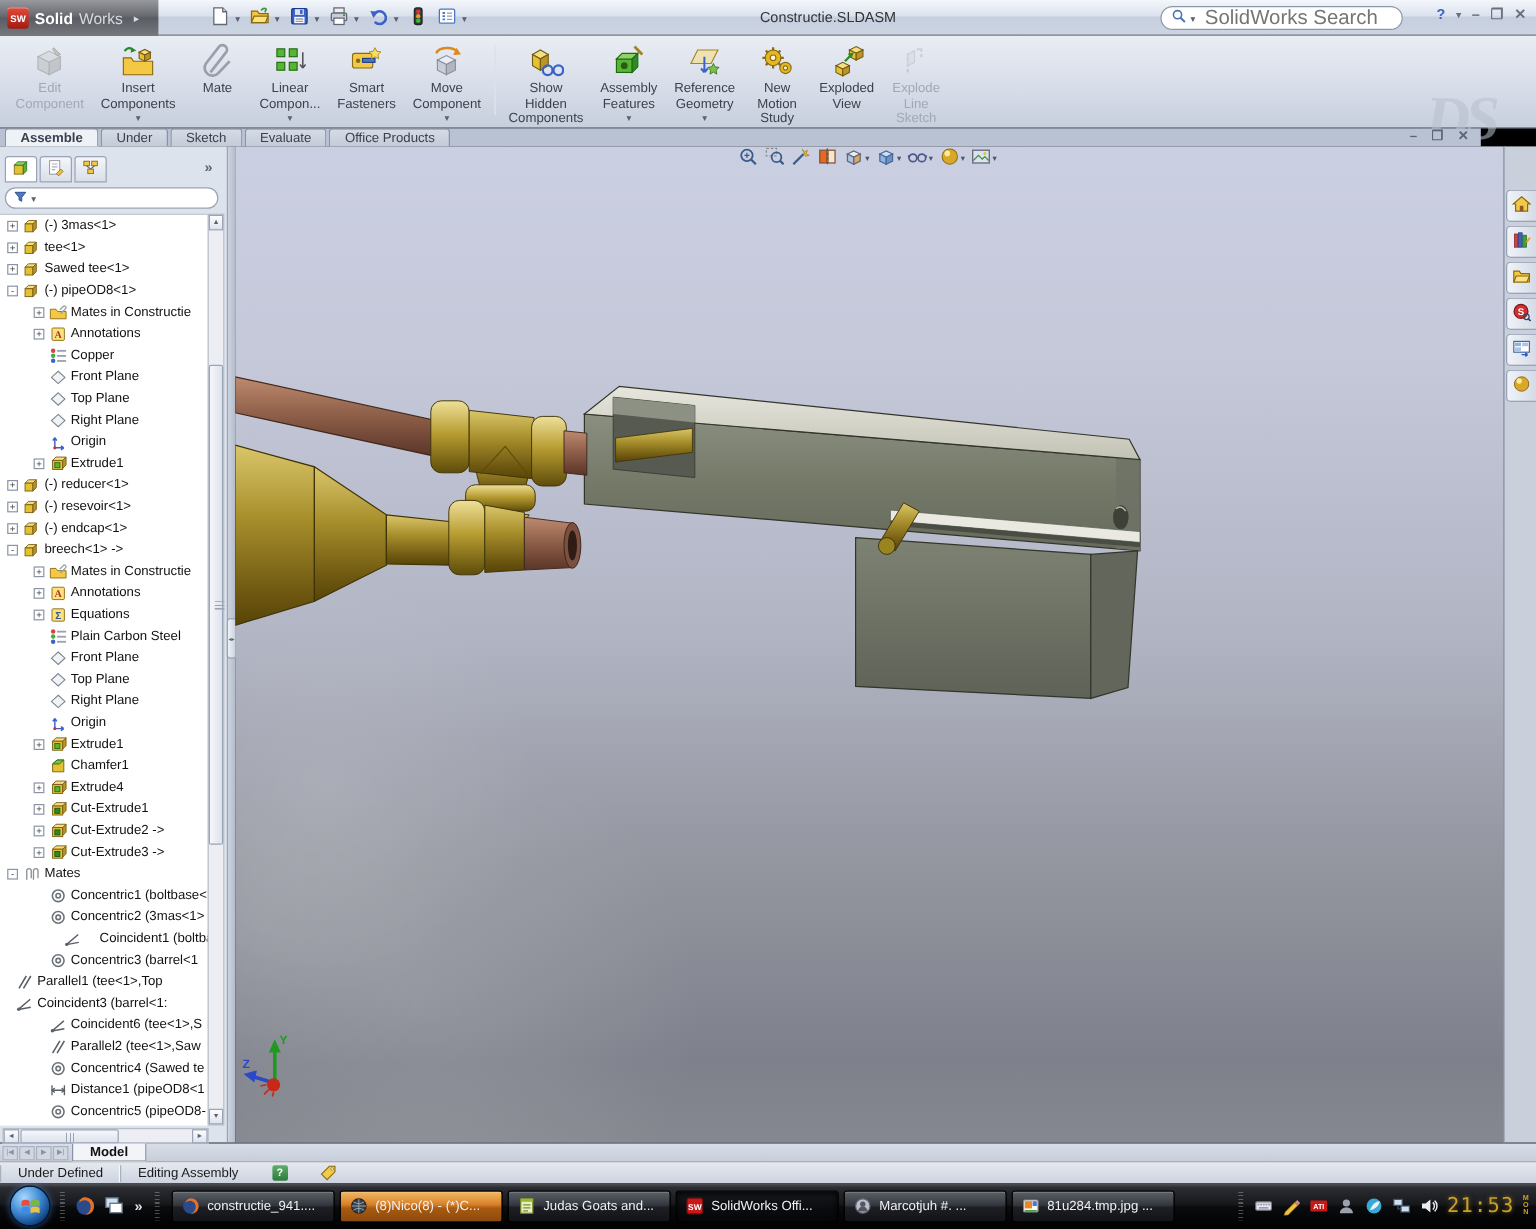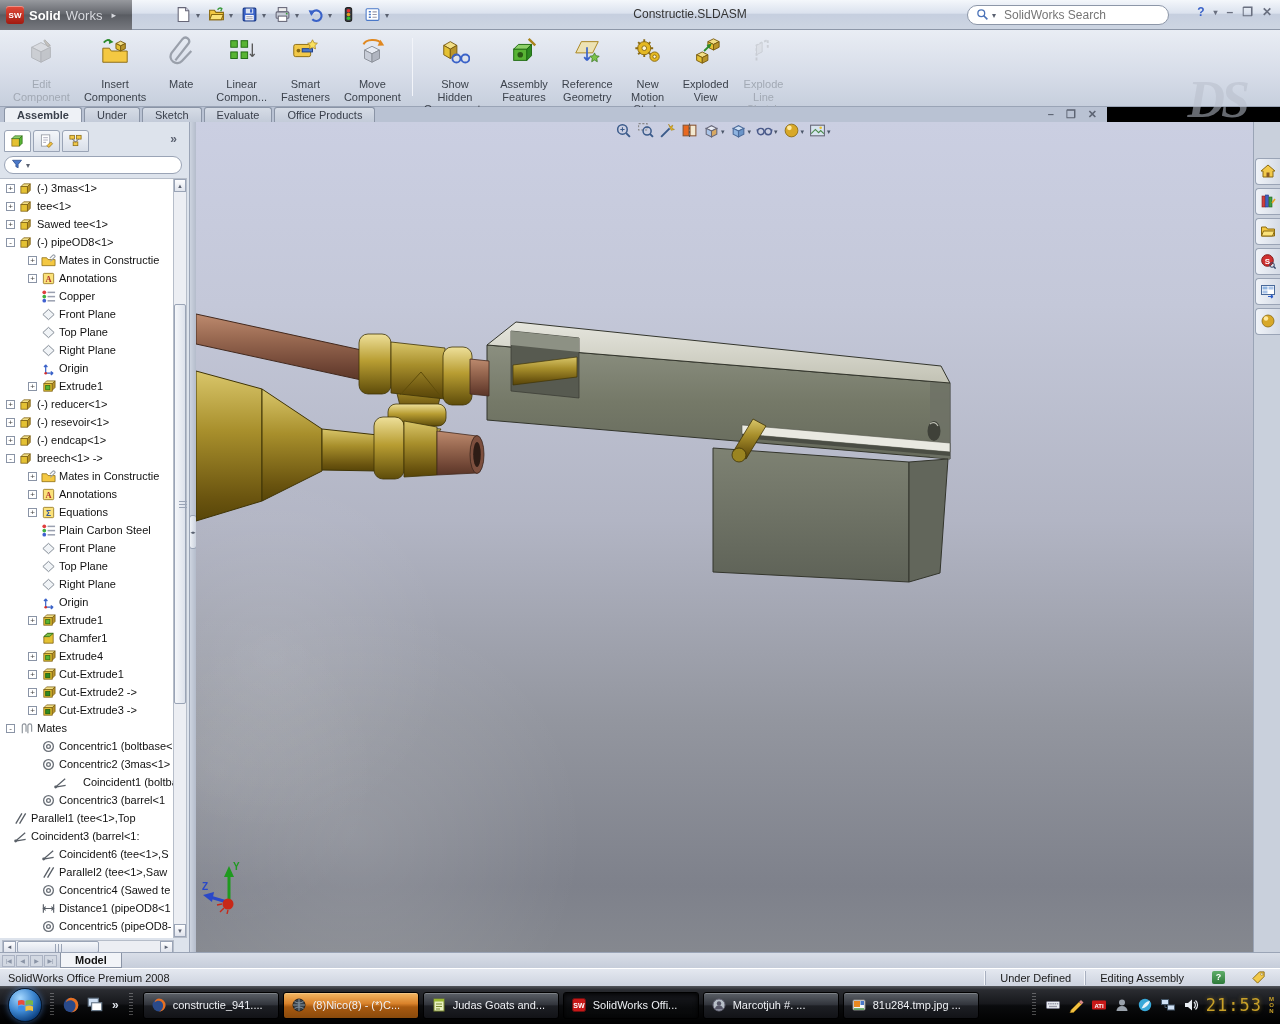--- a/index.html
+++ b/index.html
@@ -16,42 +16,42 @@
   #brand .bn{font-size:13px;font-weight:bold;color:#fff;}
   #brand .bl{font-size:13px;color:#d8dadf;}
   #brand .bcar{color:#d8dadf;font-size:9px;margin-left:4px;}
   #std-toolbar{position:absolute;left:172px;top:3px;height:24px;display:flex;align-items:center;gap:2px;}
   .tbi{width:22px;height:22px;display:flex;align-items:center;justify-content:center;border-radius:2px;}
   .tbi svg{width:17px;height:17px;}
   .tbcaret{font-size:8px;color:#5a6170;margin:0 3px 0 0;}
   #doc-title{position:absolute;left:560px;top:7px;width:260px;text-align:center;font-size:12px;color:#333;}
   #search-pill{position:absolute;left:967px;top:5px;width:202px;height:20px;border:1px solid #8d97a8;border-radius:10px;
     background:#fff;display:flex;align-items:center;padding:0 8px;gap:3px;}
-  #search-pill input{border:none;outline:none;flex:1;font-size:12px;font-family:"Liberation Sans",sans-serif;color:#444;background:transparent;}
+  #search-pill input{border:none;outline:none;flex:1;font-size:17px;font-family:"Liberation Sans",sans-serif;color:#444;background:transparent;}
   #search-pill svg{width:13px;height:13px;}
   .titlebtns{position:absolute;right:8px;top:5px;display:flex;align-items:center;gap:9px;color:#6a7080;font-weight:bold;font-size:12px;}
   .titlebtns span{cursor:default;}
 
   
   #cmdbar{position:absolute;left:0;top:30px;width:1280px;height:77px;
     background:linear-gradient(#e9edf4,#d6dce8 60%,#c7cfdd);border-bottom:1px solid #9aa4b6;}
   #cmd-buttons{position:absolute;left:6px;top:2px;display:flex;align-items:flex-start;}
   .cmd-btn{display:flex;flex-direction:column;align-items:center;padding:3px 7px 0 7px;min-width:56px;border-radius:3px;}
   .cmd-ic{height:32px;display:flex;align-items:center;}
   .cmd-ic svg{width:30px;height:30px;}
-  .cmd-lbl{text-align:center;line-height:1.15;color:#3c424c;margin-top:11px;}
+  .cmd-lbl{text-align:center;line-height:1.15;color:#3c424c;margin-top:1px;}
   .cmd-btn.disabled .cmd-lbl{color:#a2a9b4;}
   .cmd-btn.disabled .cmd-ic{opacity:.55;filter:grayscale(.8);}
   .cmd-btn .caret{font-size:8px;color:#5a6170;margin-top:1px;}
   .cmd-sep{width:1px;background:#aab2c2;border-right:1px solid #f2f4f9;margin:6px 4px;height:58px;}
   #ds-mark{position:absolute;right:34px;top:40px;font-size:52px;font-style:italic;font-weight:bold;
     color:#b9bfcc;opacity:.55;font-family:"Liberation Serif",serif;letter-spacing:-4px;}
 
   
-  #tabrow{position:absolute;left:0;top:107px;width:1107px;height:15px;background:#b9c2d3;}
+  #tabrow{position:absolute;left:0;top:107px;width:1234px;height:15px;background:#b9c2d3;}
   #cm-tabs{position:absolute;left:4px;top:0;display:flex;height:15px;}
   .cmtab{padding:0 12px;border:1px solid #8a94a6;border-bottom:none;background:linear-gradient(#d6dce6,#c3cbd9);
     margin-right:2px;border-radius:3px 3px 0 0;font-size:11px;color:#3a404c;line-height:14px;}
   .cmtab.active{background:#eef1f6;font-weight:bold;}
   #childwin-btns{position:absolute;right:10px;top:0;display:flex;gap:12px;color:#5d6473;font-weight:bold;font-size:11px;line-height:15px;}
 
   
   #panel{position:absolute;left:0;top:122px;width:190px;height:830px;background:#dde3ec;border-right:1px solid #9aa4b6;}
   #panel-tabs{position:absolute;left:4px;top:8px;display:flex;gap:2px;}
   .ptab{width:27px;height:22px;border:1px solid #9aa4b6;border-radius:3px 3px 0 0;background:linear-gradient(#f4f6fa,#d9dfe9);
@@ -1133,21 +1133,20 @@
     <div class="dtn">|◀</div>
     <div class="dtn">◀</div>
     <div class="dtn">▶</div>
     <div class="dtn">▶|</div>
   </div>
   <div id="dt-model">Model</div>
   <div id="dt-motion">Motion Study 1</div>
 </div>
 
 <div id="statusbar">
-  <div id="sb-app">SolidWorks Office Premium 2008</div>
   <div class="sb-cell">Under Defined</div>
   <div class="sb-cell">Editing Assembly</div>
   <div id="sb-icons">
     <div id="sb-q">?</div>
     <div id="sb-tag">
       <svg viewBox="0 0 16 16">
           <path d="M2,9 L9,2 h5 v5 L7,14 z" fill="#f2c949" stroke="#8a6a12"></path>
           <circle cx="11.5" cy="4.5" r="1.2" fill="#fff" stroke="#8a6a12" stroke-width=".6"></circle>
         </svg>
     </div>

